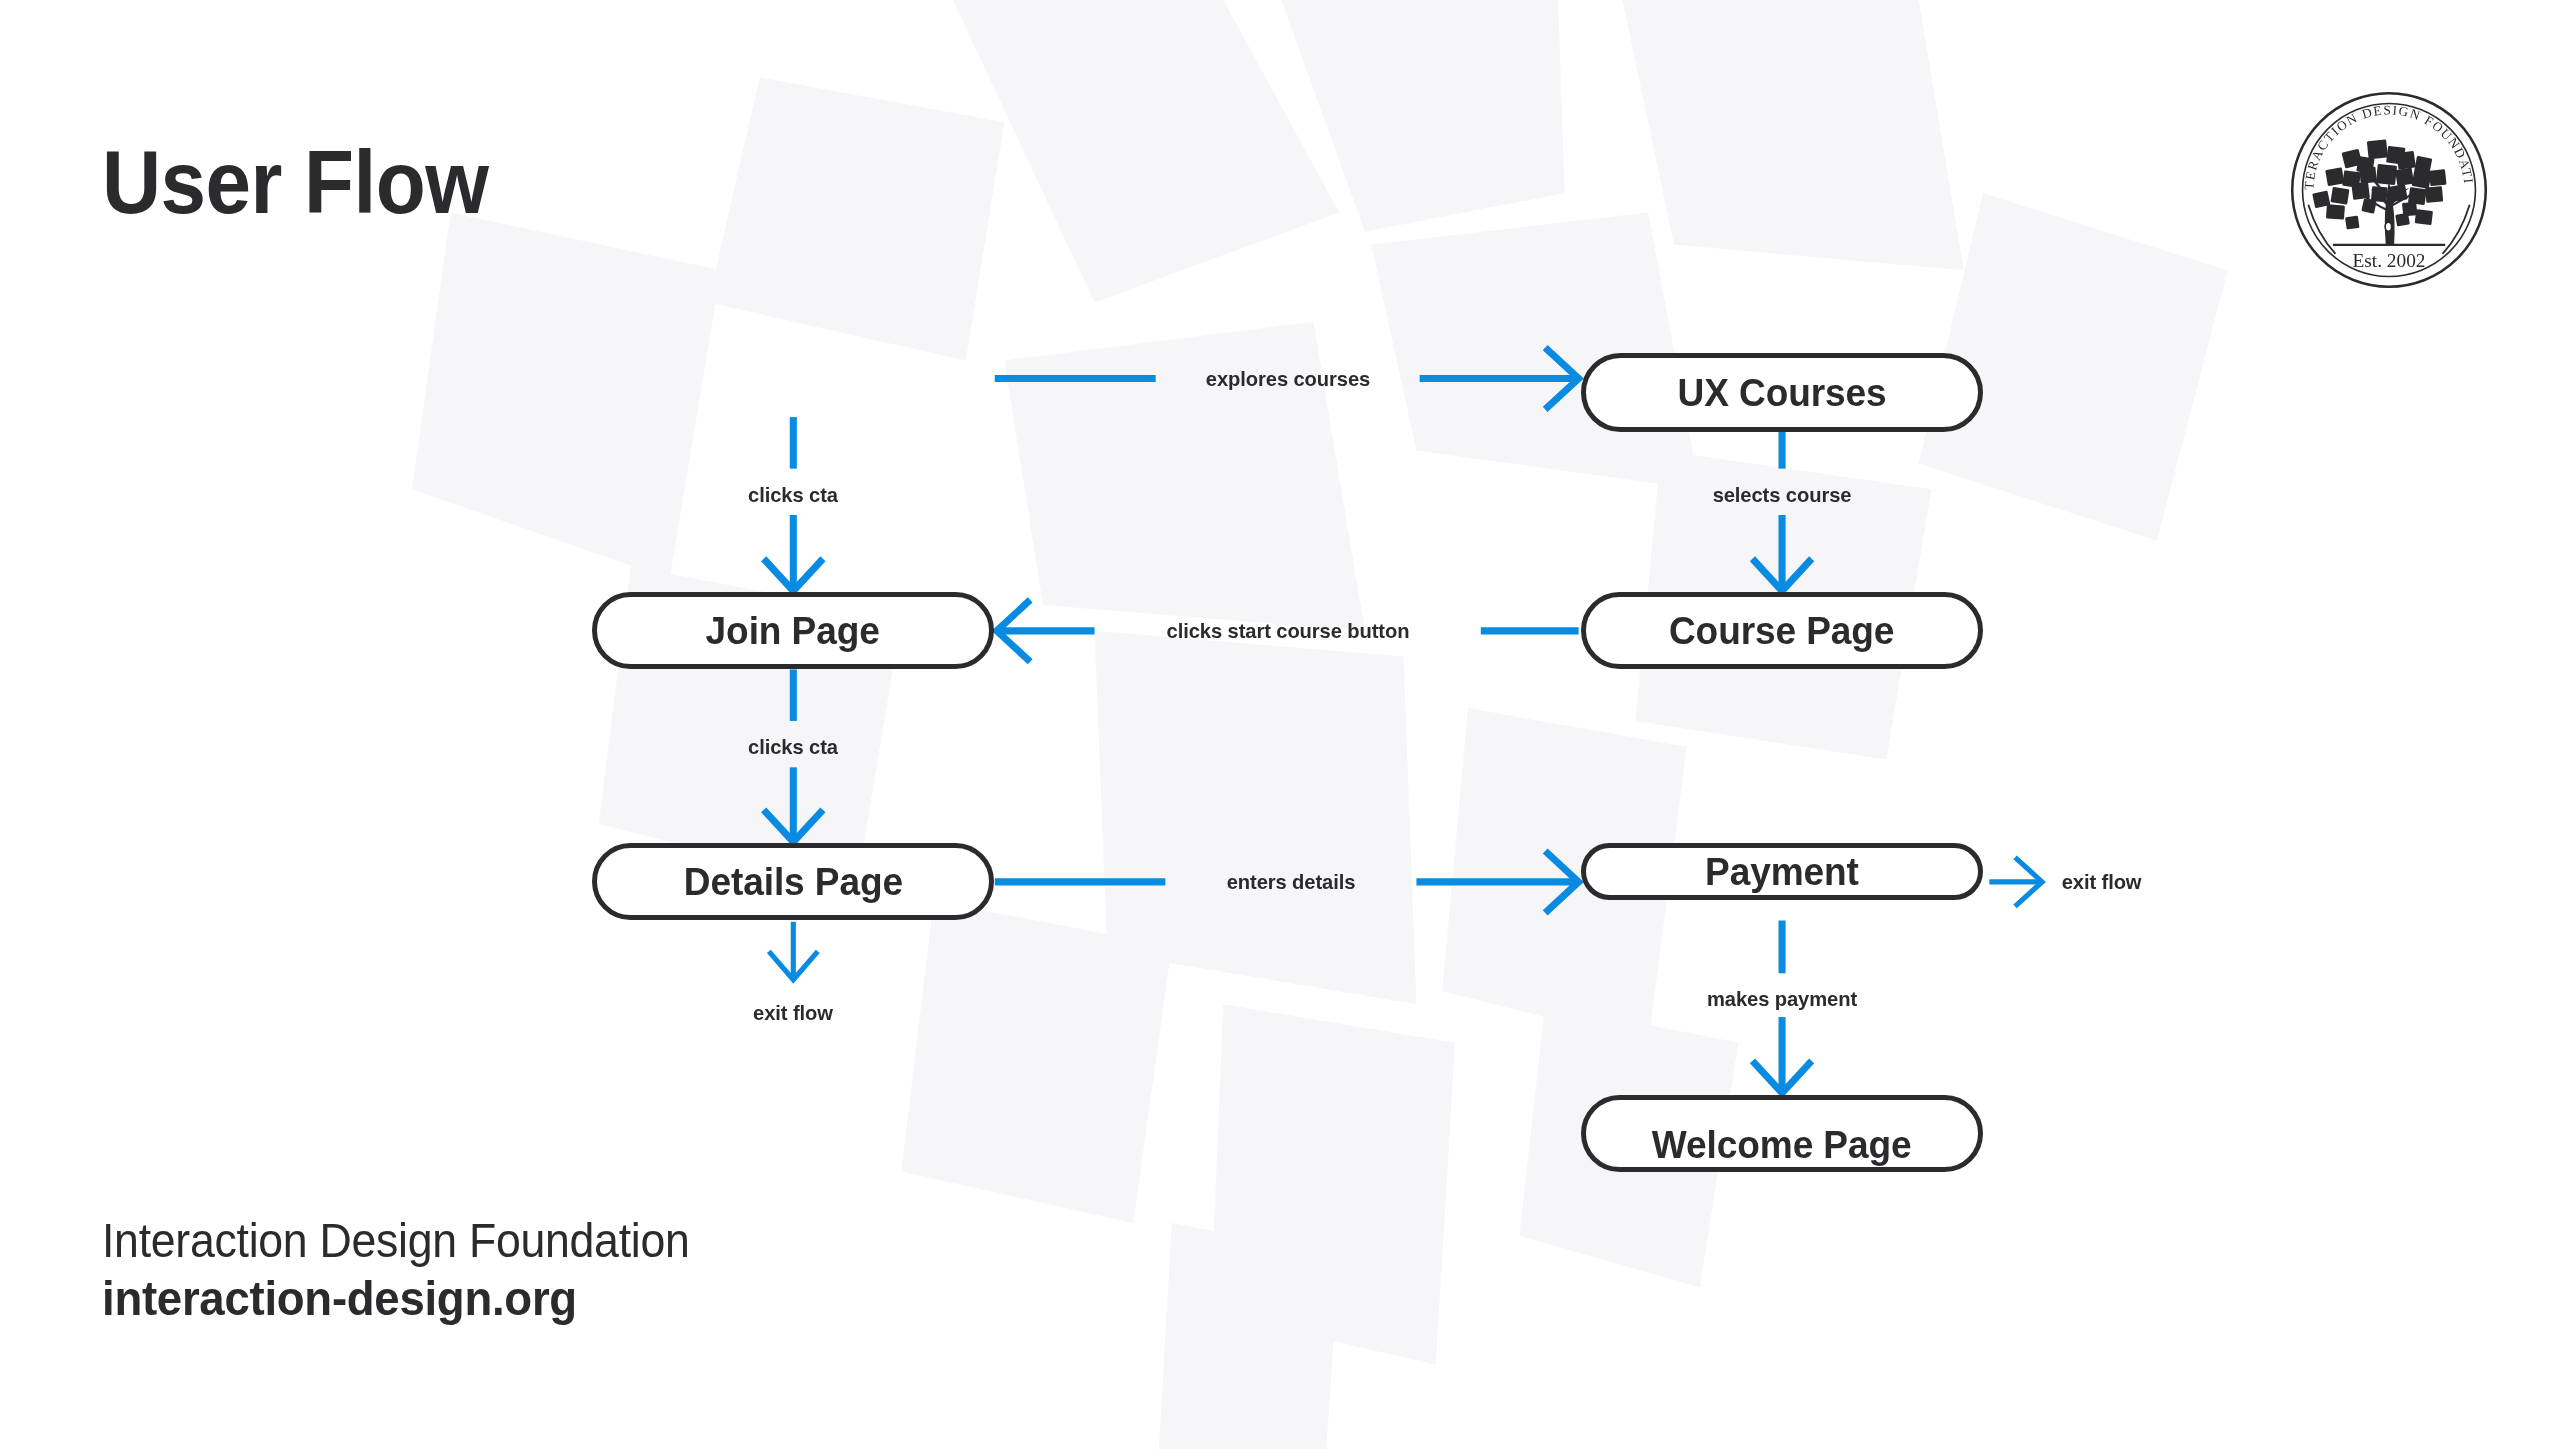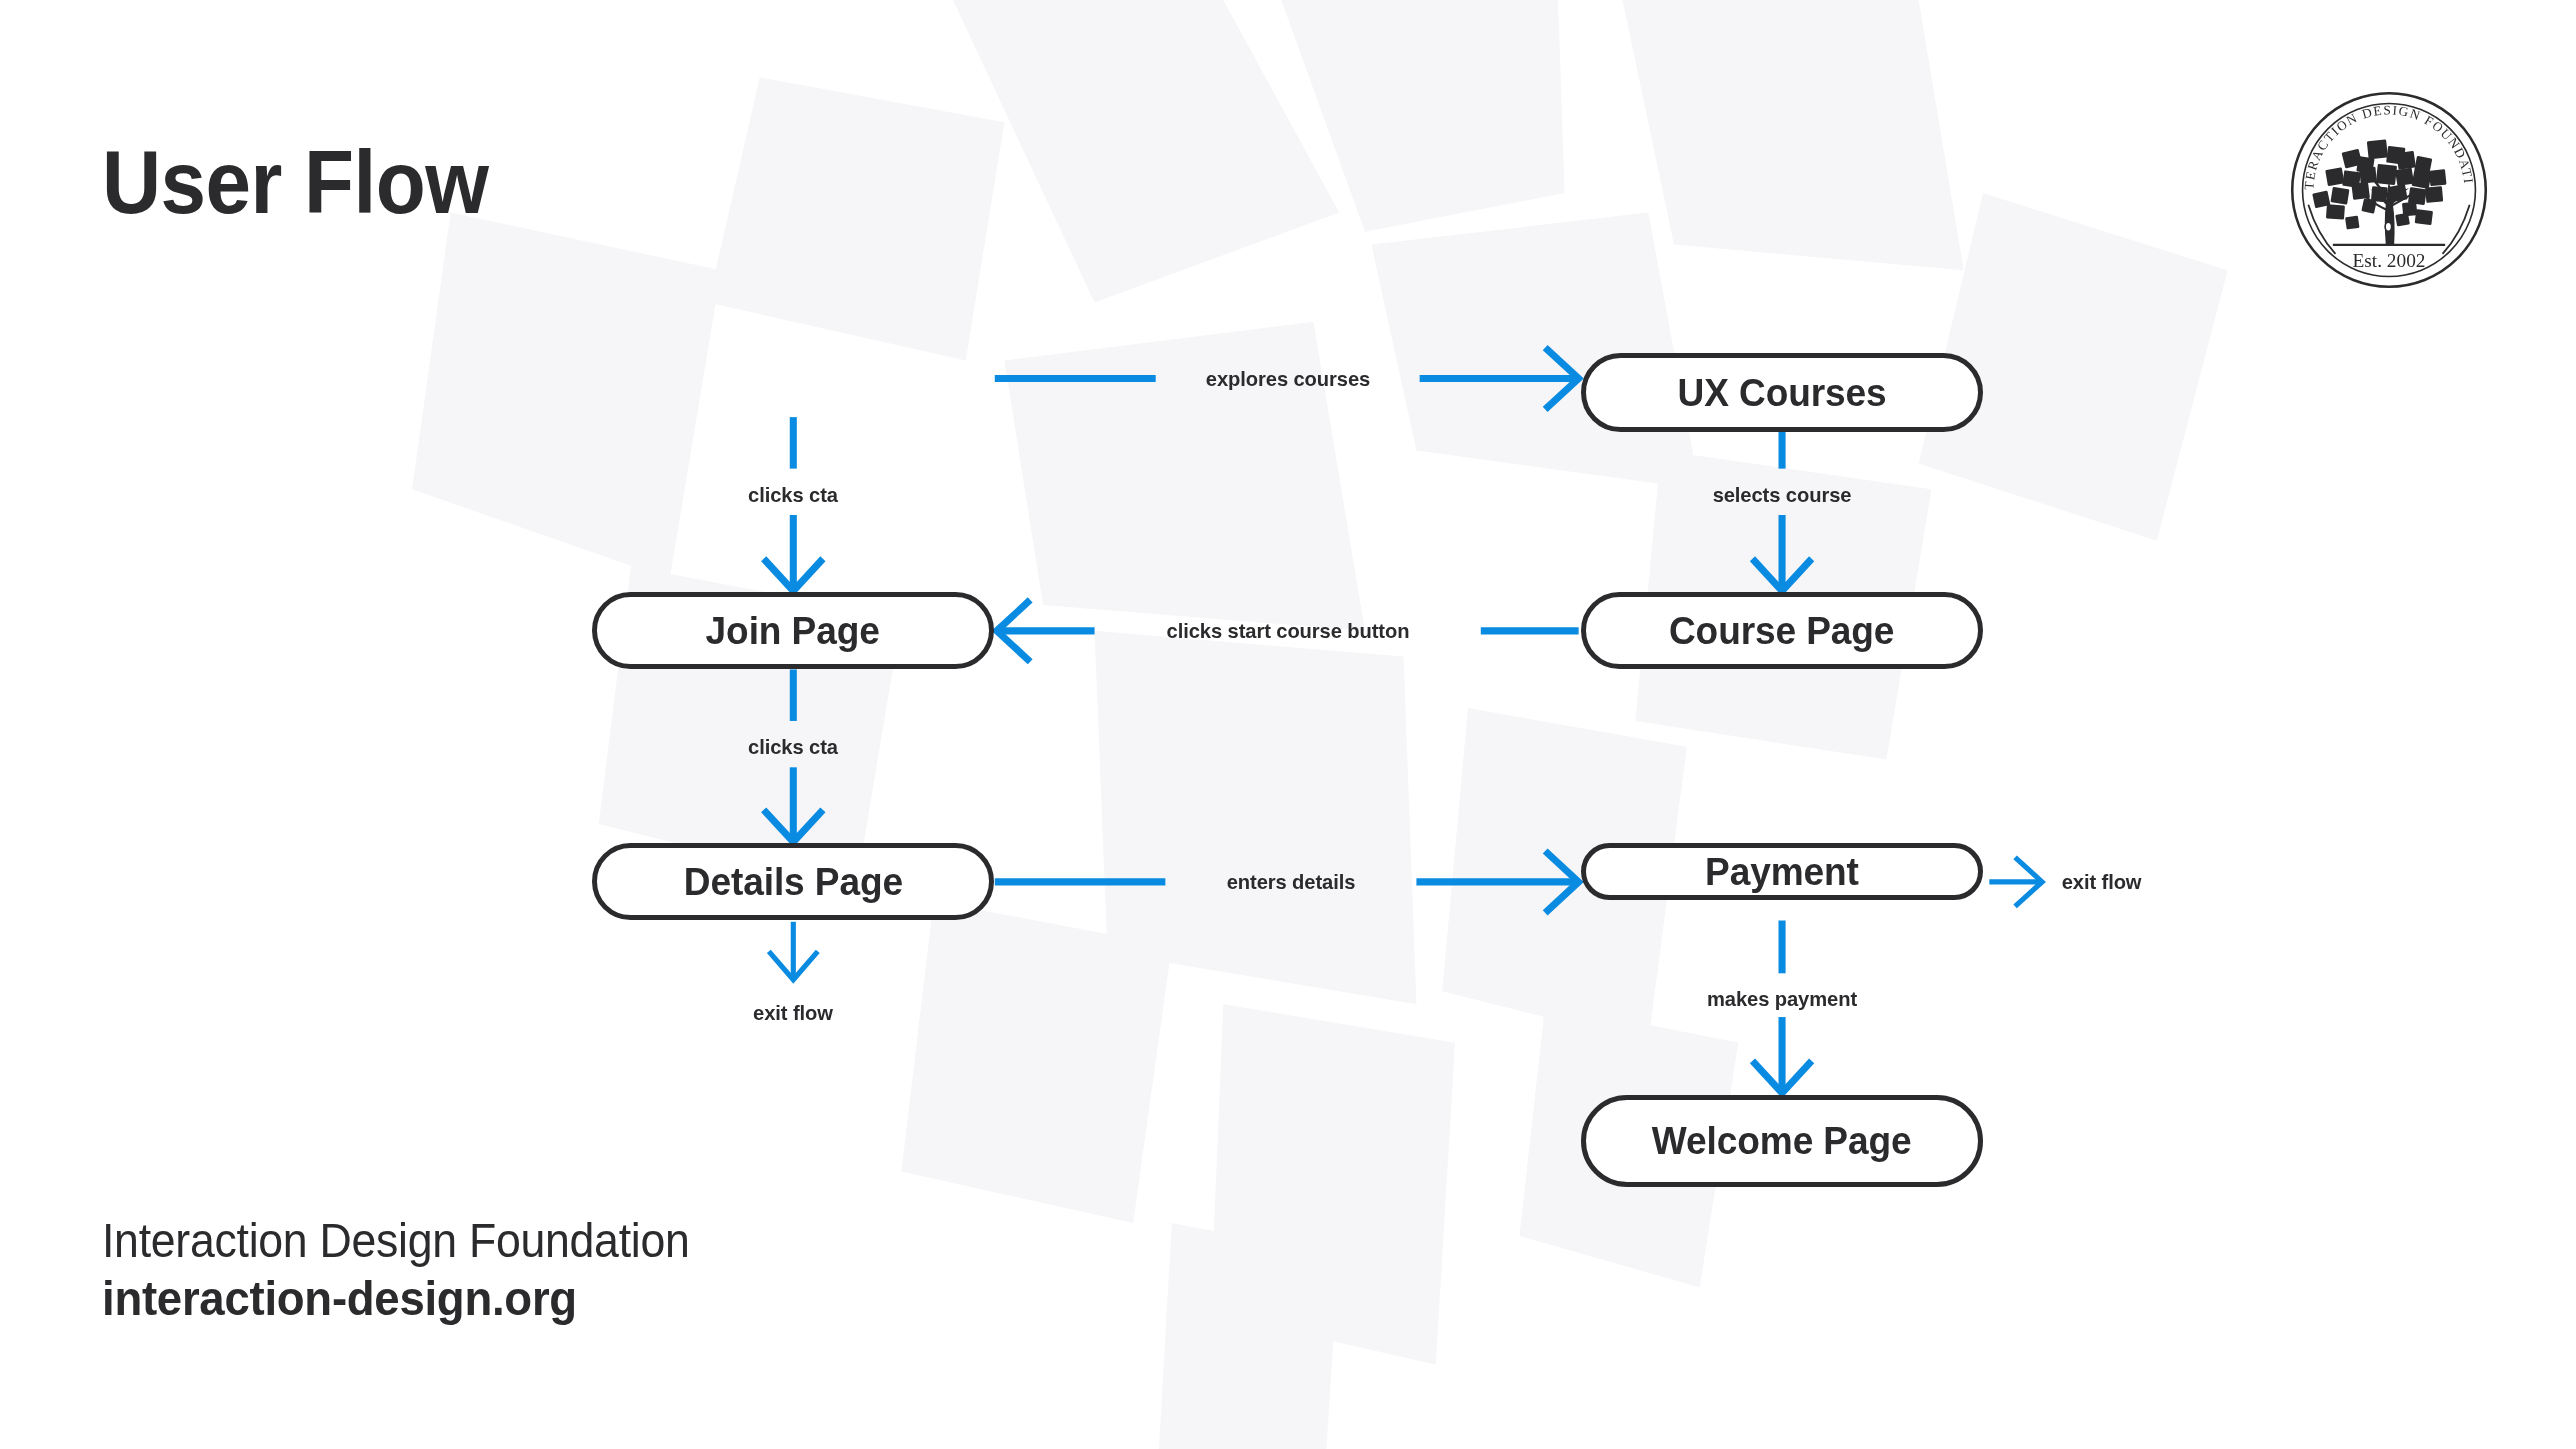--- a/index.html
+++ b/index.html
@@ -195,21 +195,21 @@
   </div>
   <div class="node" style="left:1581px;top:592px;width:402px;height:77px;text-align:right;">
     <span>Course Page</span>
   </div>
   <div class="node" style="left:592px;top:843px;width:402px;height:77px;">
     <span>Details Page</span>
   </div>
   <div class="node" style="left:1581px;top:843px;width:402px;height:57px;">
     <span>Payment</span>
   </div>
-  <div class="node" style="left:1581px;top:1095px;width:402px;height:92px;">
+  <div class="node" style="left:1581px;top:1095px;width:402px;height:77px;align-items:flex-end;">
     <span>Welcome Page</span>
   </div>
 
   <div class="elabel" style="left:1288px;top:379px;">explores courses</div>
   <div class="elabel" style="left:793px;top:495px;">clicks cta</div>
   <div class="elabel" style="left:1782px;top:495px;">selects course</div>
   <div class="elabel" style="left:1288px;top:631px;">clicks start course button</div>
   <div class="elabel" style="left:793px;top:747px;">clicks cta</div>
   <div class="elabel" style="left:1291px;top:882px;">enters details</div>
   <div class="elabel" style="left:793px;top:1013px;">exit flow</div>

